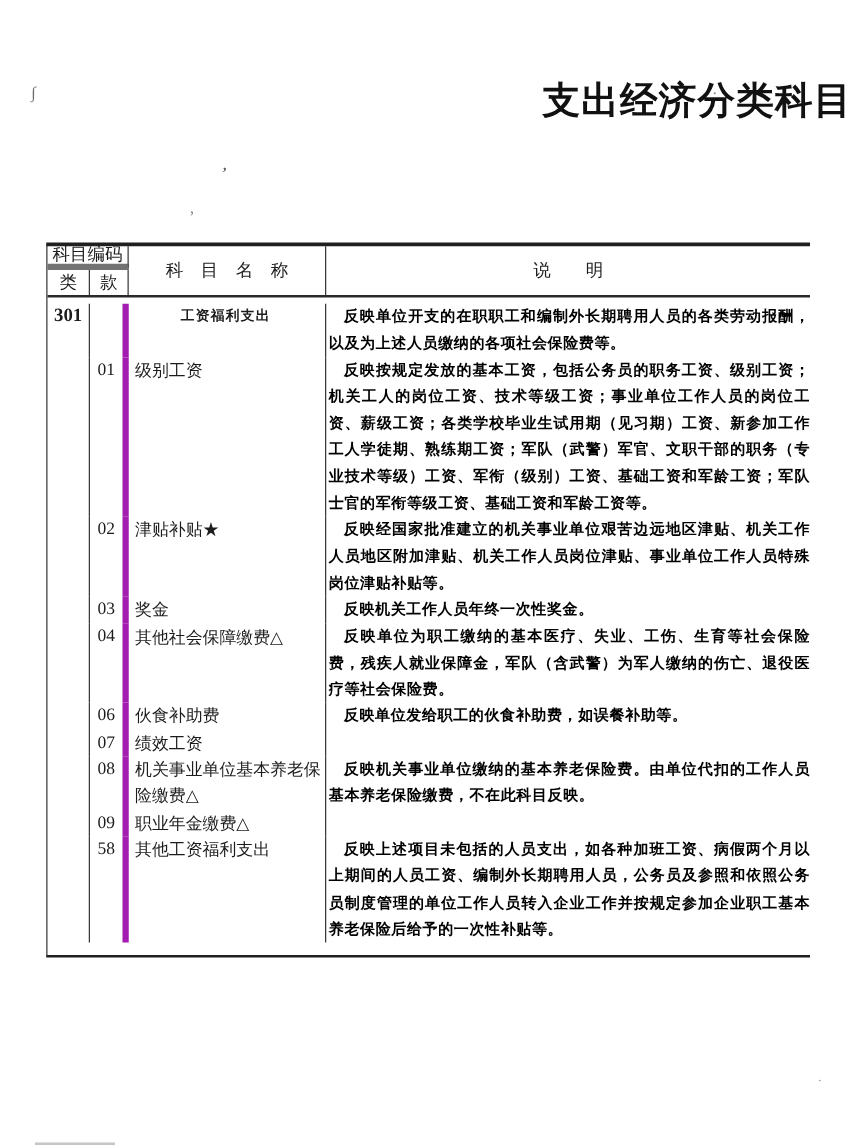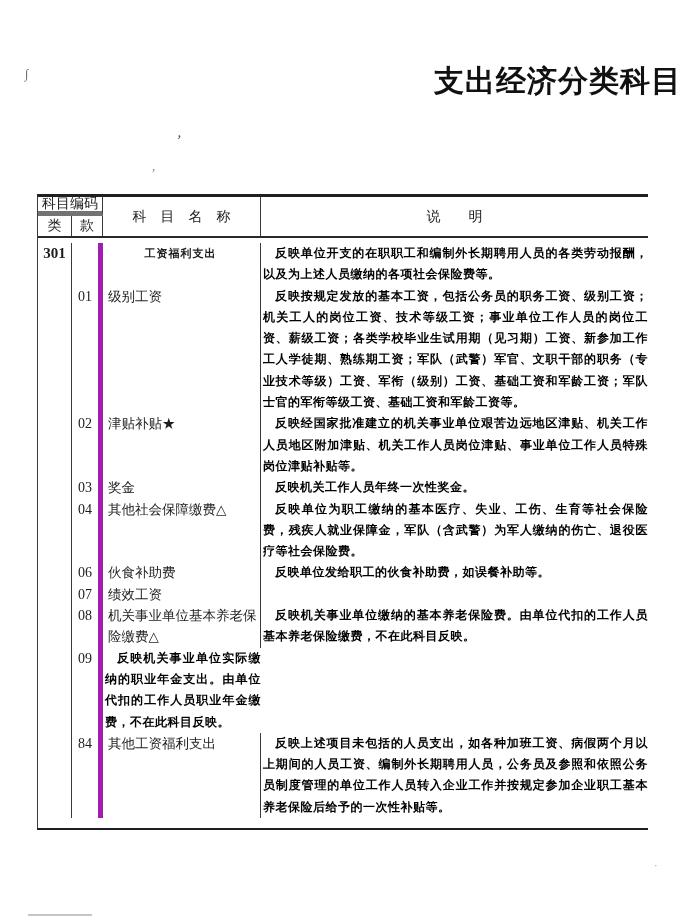--- a/index.html
+++ b/index.html
@@ -171,26 +171,26 @@
     <div class="trow">
       <div class="c-class"></div>
       <div class="c-item">08</div>
       <div class="c-name">机关事业单位基本养老保险缴费△</div>
       <div class="c-desc">反映机关事业单位缴纳的基本养老保险费。由单位代扣的工作人员基本养老保险缴费，不在此科目反映。</div>
     </div>
 
     <div class="trow">
       <div class="c-class"></div>
       <div class="c-item">09</div>
-      <div class="c-desc">反映机关事业单位实际缴纳的职业年金支出。由单位代扣的工作人员职业年金缴费，不在此科目反映。</div>
-    </div>
-
-    <div class="trow">
-      <div class="c-class"></div>
-      <div class="c-item">84</div>
+      <div class="c-name">职业年金缴费△</div>
+    </div>
+
+    <div class="trow">
+      <div class="c-class"></div>
+      <div class="c-item">58</div>
       <div class="c-name">其他工资福利支出</div>
       <div class="c-desc">反映上述项目未包括的人员支出，如各种加班工资、病假两个月以上期间的人员工资、编制外长期聘用人员，公务员及参照和依照公务员制度管理的单位工作人员转入企业工作并按规定参加企业职工基本养老保险后给予的一次性补贴等。</div>
     </div>
   </div>
   </div>
 
   <div class="page-number">151</div>
 
   <span class="artifact a1">’</span>
   <span class="artifact a2">,</span>

